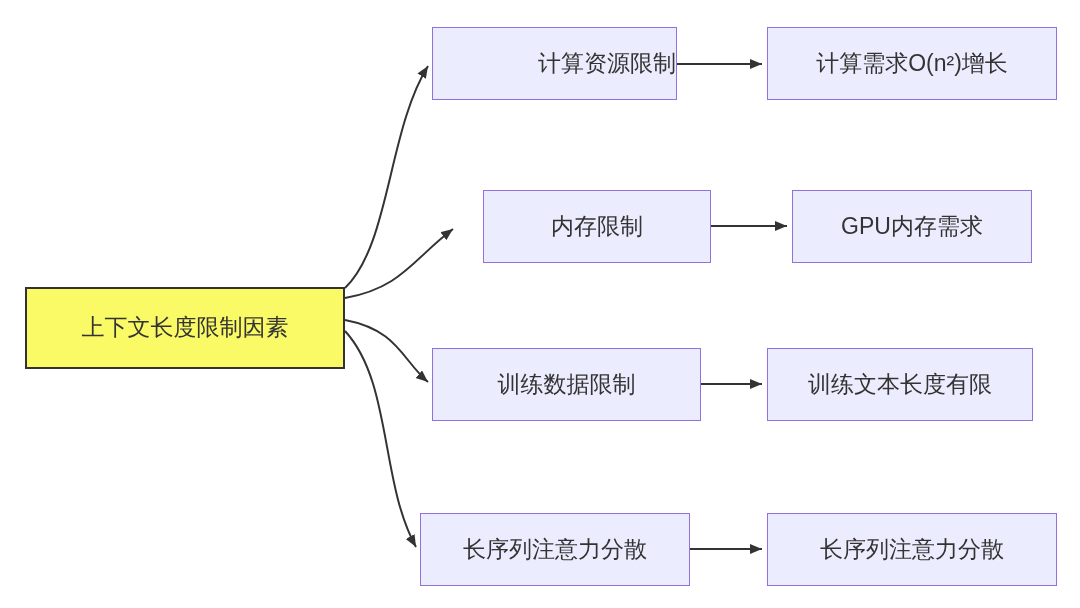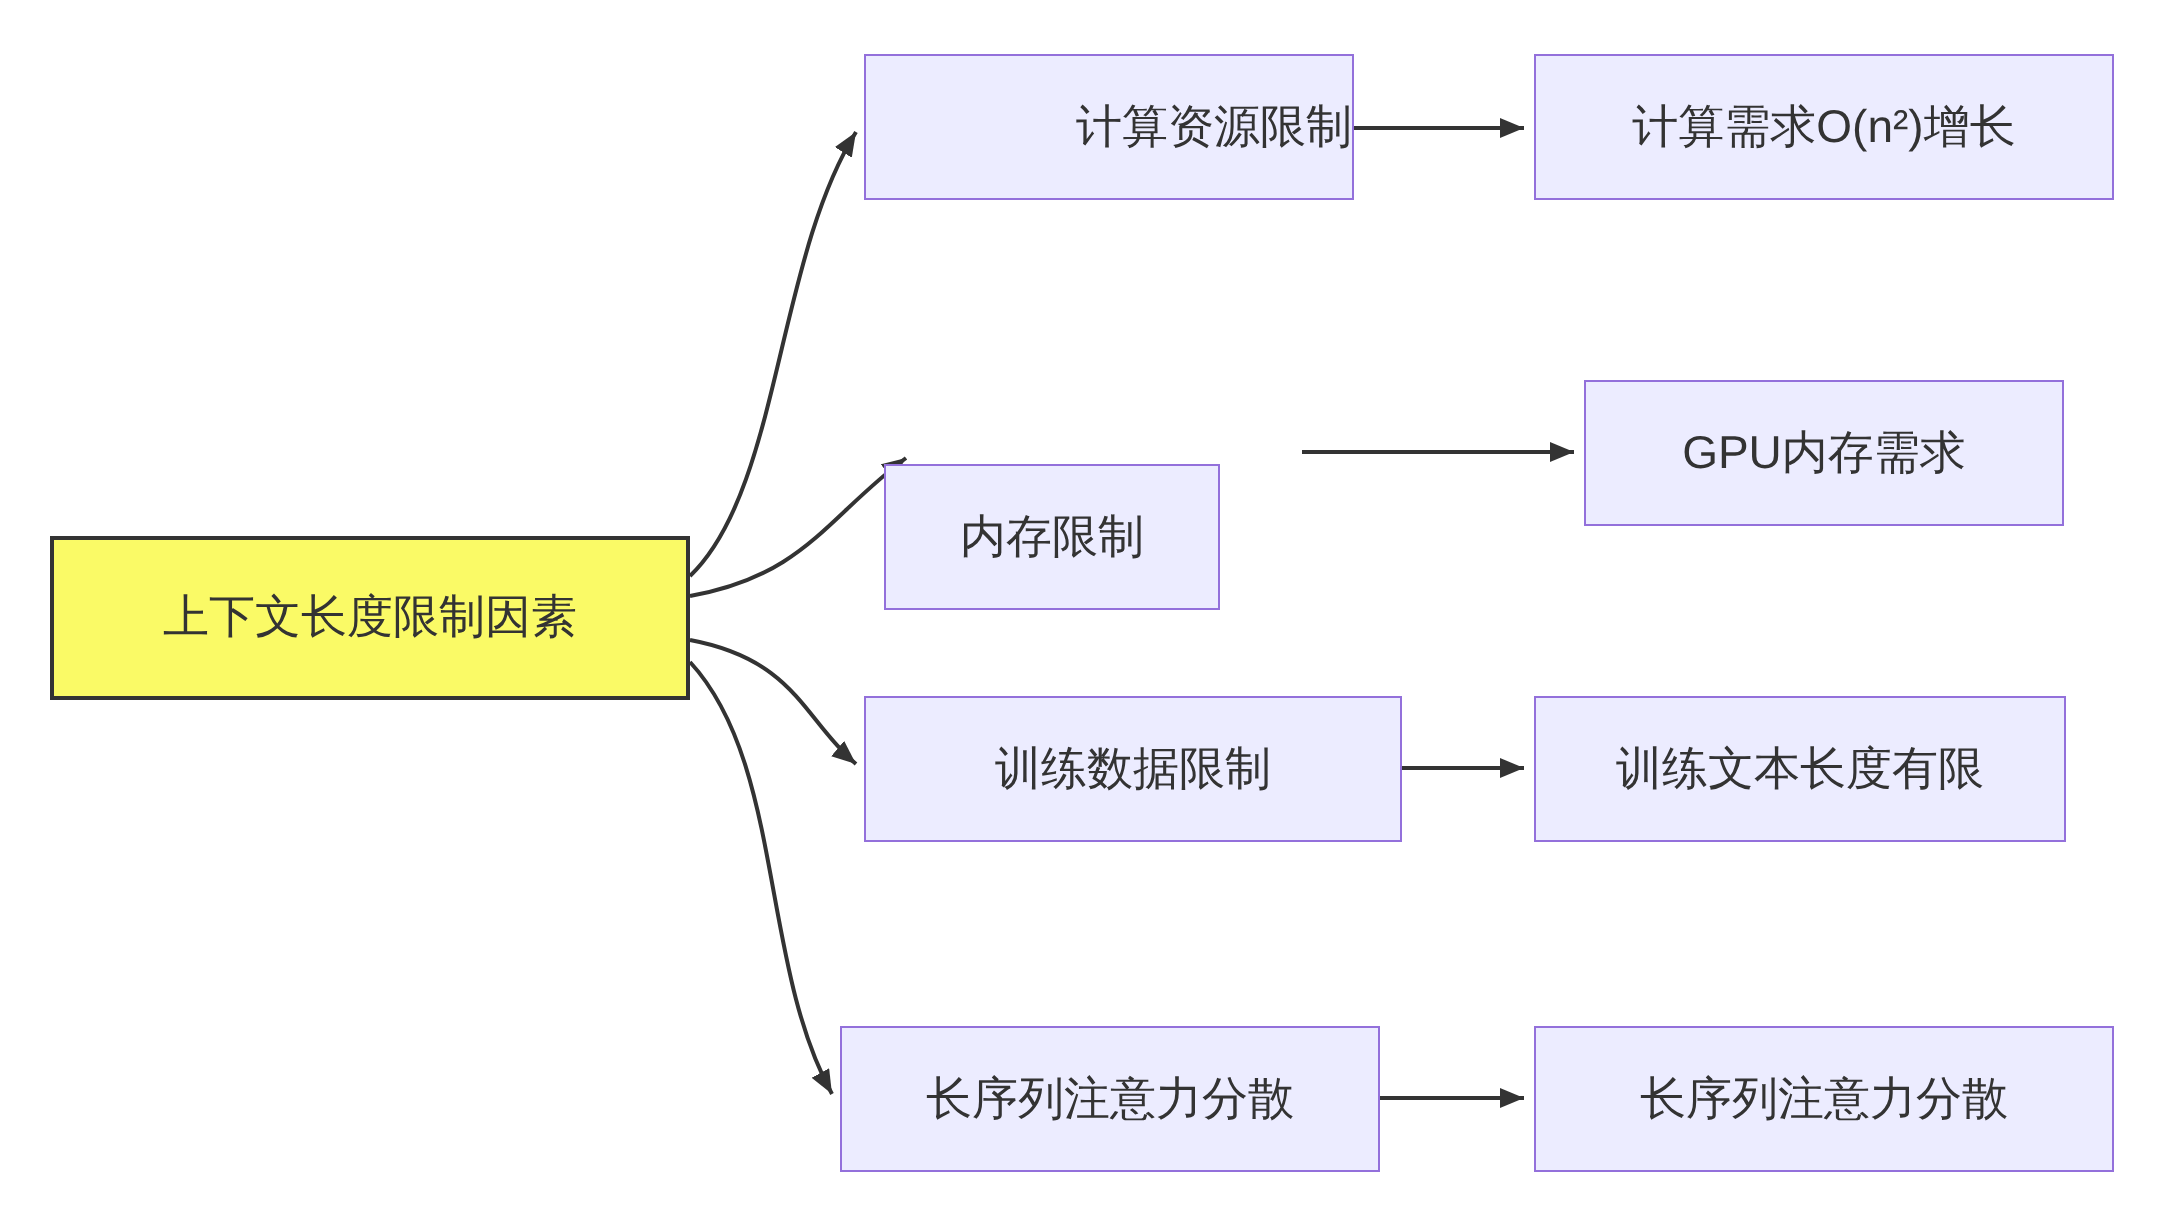--- a/index.html
+++ b/index.html
@@ -41,20 +41,21 @@
     text-align: center;
     white-space: nowrap;
   }
   .node.branch {
     background: #ECECFF;
     border: 1px solid #9370DB;
   }
   .node.root {
     background: #FAFA66;
     border: 2px solid #333333;
+    margin-top: 19px;
   }
 </style>
 </head>
 <body>
 
 <div class="canvas">
 
   <svg class="edges" width="1080" height="608" viewBox="0 0 1080 608" xmlns="http://www.w3.org/2000/svg">
     <defs>
       <marker id="arrowhead" markerWidth="13" markerHeight="11" refX="12" refY="5" orient="auto" markerUnits="userSpaceOnUse">
@@ -77,21 +78,21 @@
     <span>上下文长度限制因素</span>
   </div>
 
   <div class="node branch" style="left:432px; top:27px; width:245px; height:73px;justify-content:flex-end;">
     <span>计算资源限制</span>
   </div>
   <div class="node branch" style="left:767px; top:27px; width:290px; height:73px;">
     <span>计算需求O(n²)增长</span>
   </div>
 
-  <div class="node branch" style="left:442px; top:190px; width:168px; height:73px;margin-top:42px;">
+  <div class="node branch" style="left:483px; top:190px; width:228px; height:73px;">
     <span>内存限制</span>
   </div>
   <div class="node branch" style="left:792px; top:190px; width:240px; height:73px;text-align:center;">
     <span>GPU内存需求</span>
   </div>
 
   <div class="node branch" style="left:432px; top:348px; width:269px; height:73px;">
     <span>训练数据限制</span>
   </div>
   <div class="node branch" style="left:767px; top:348px; width:266px; height:73px;">

